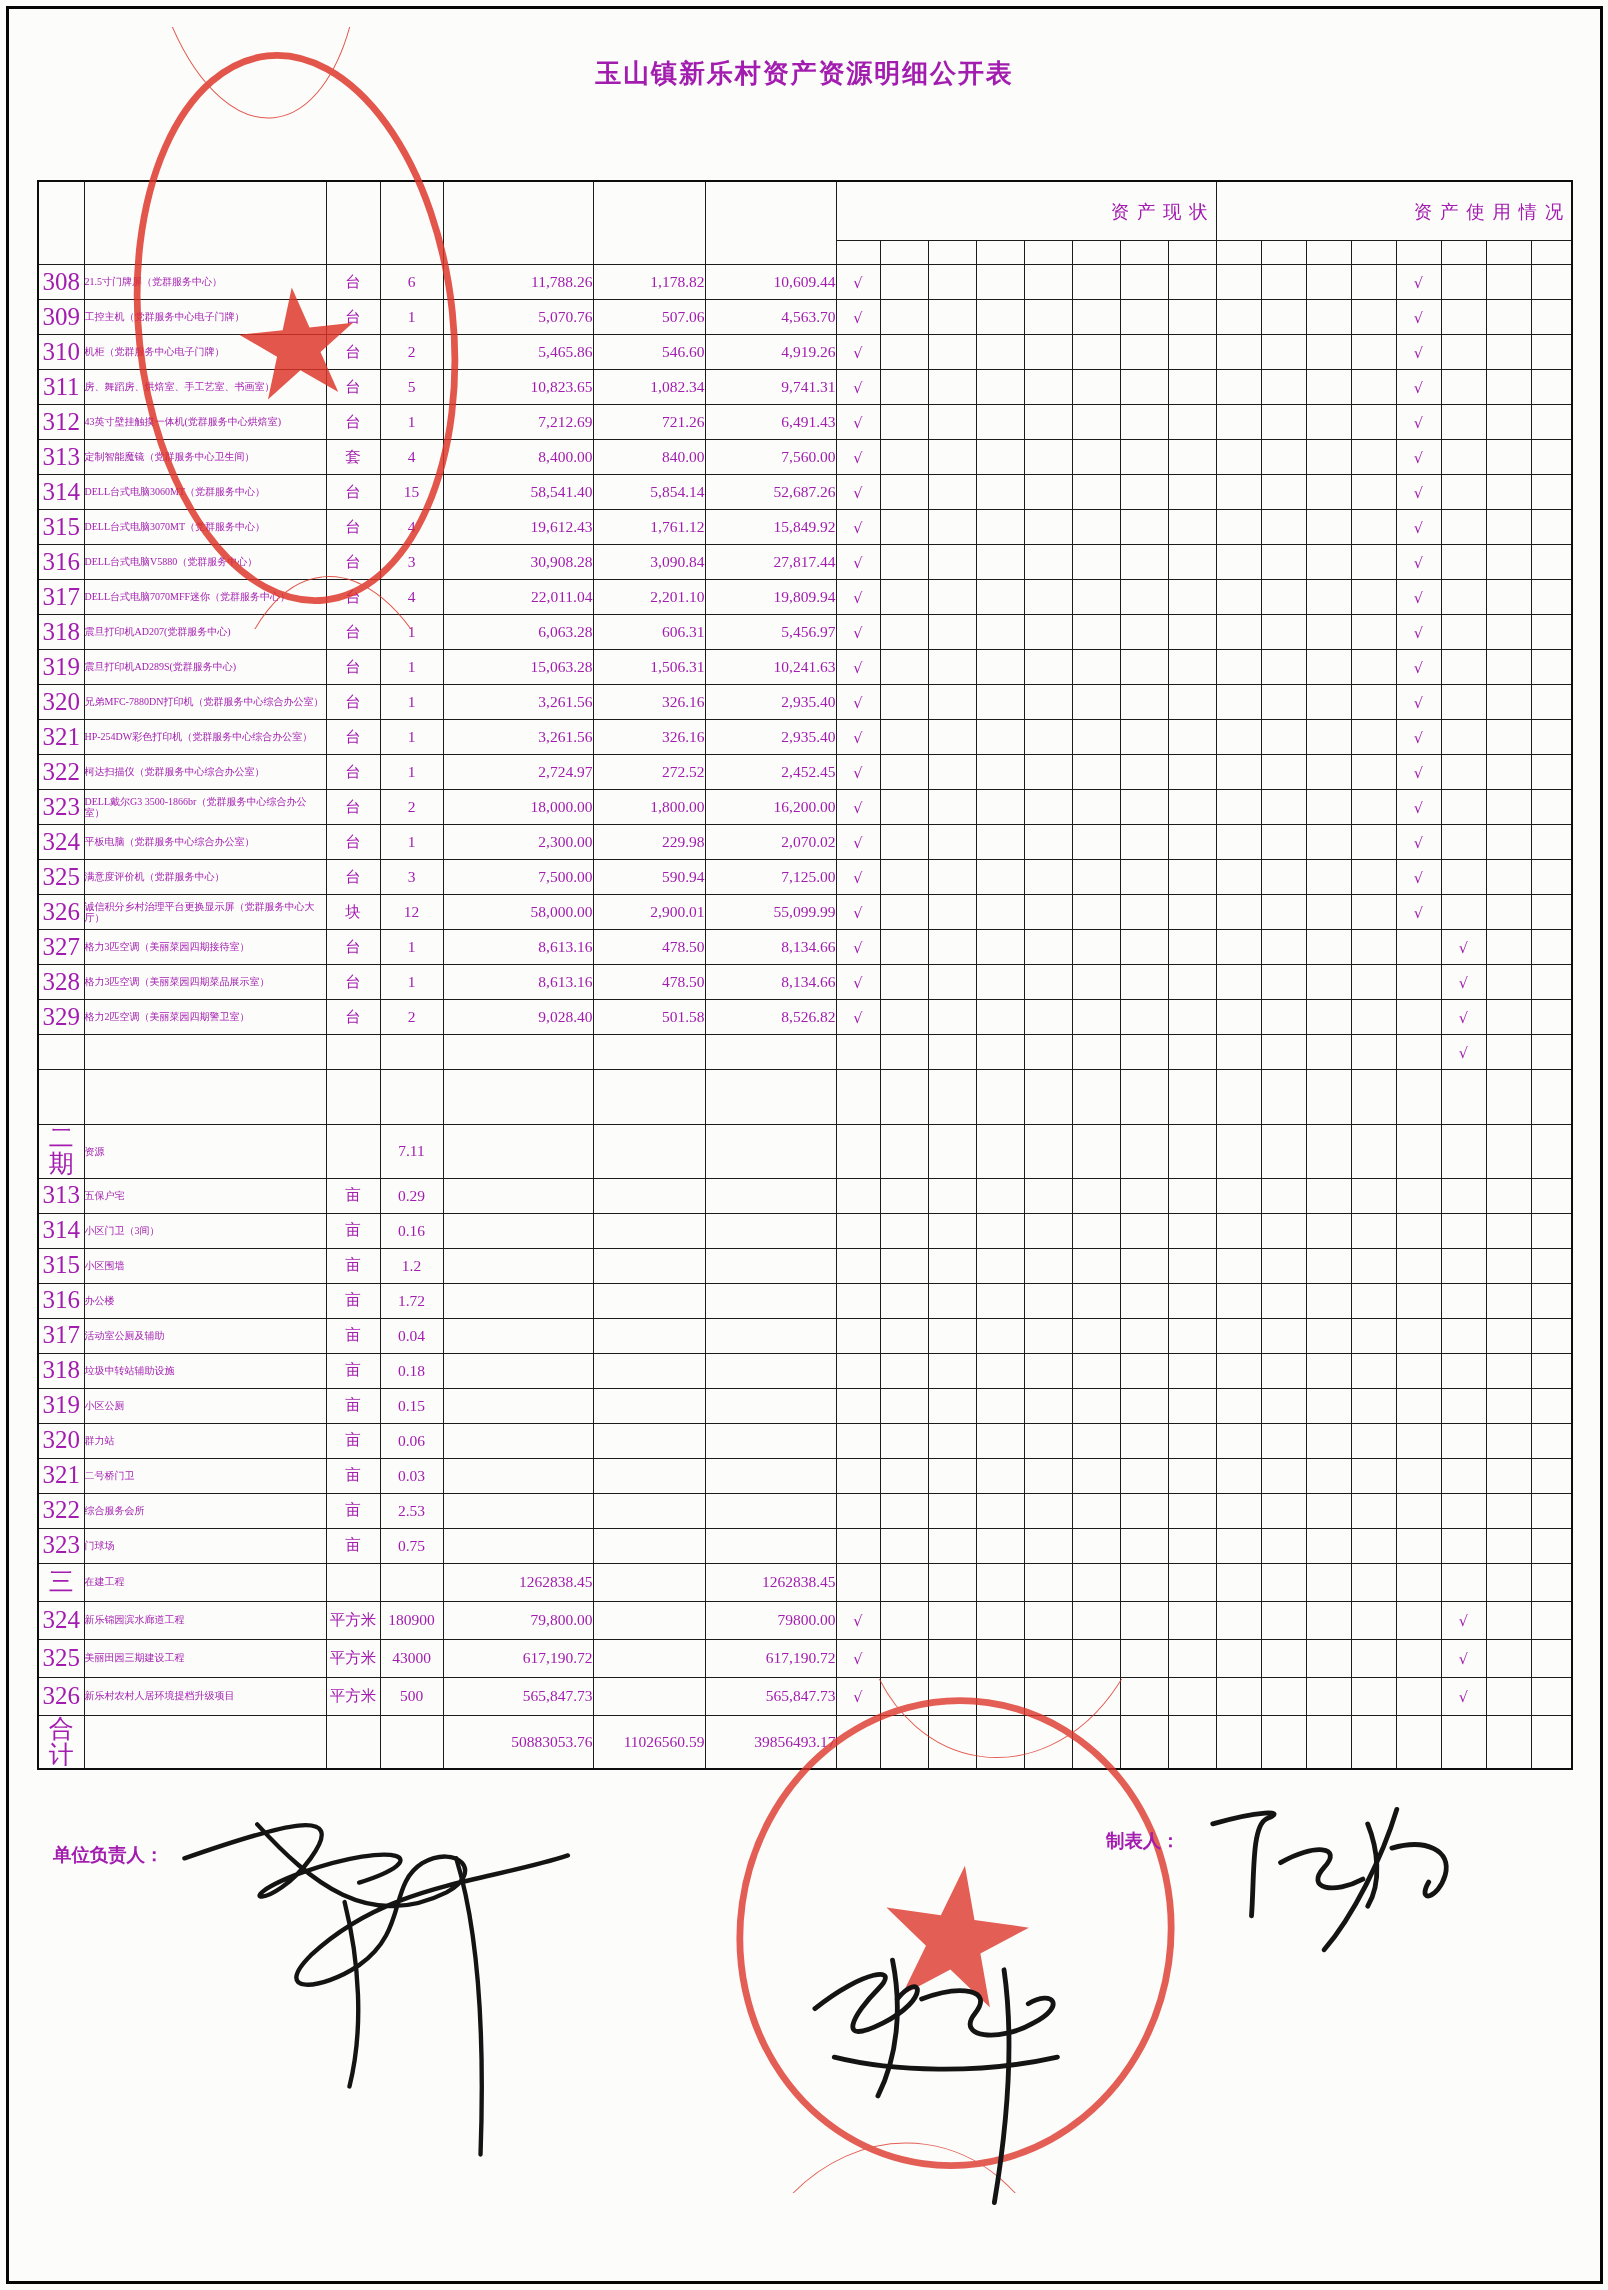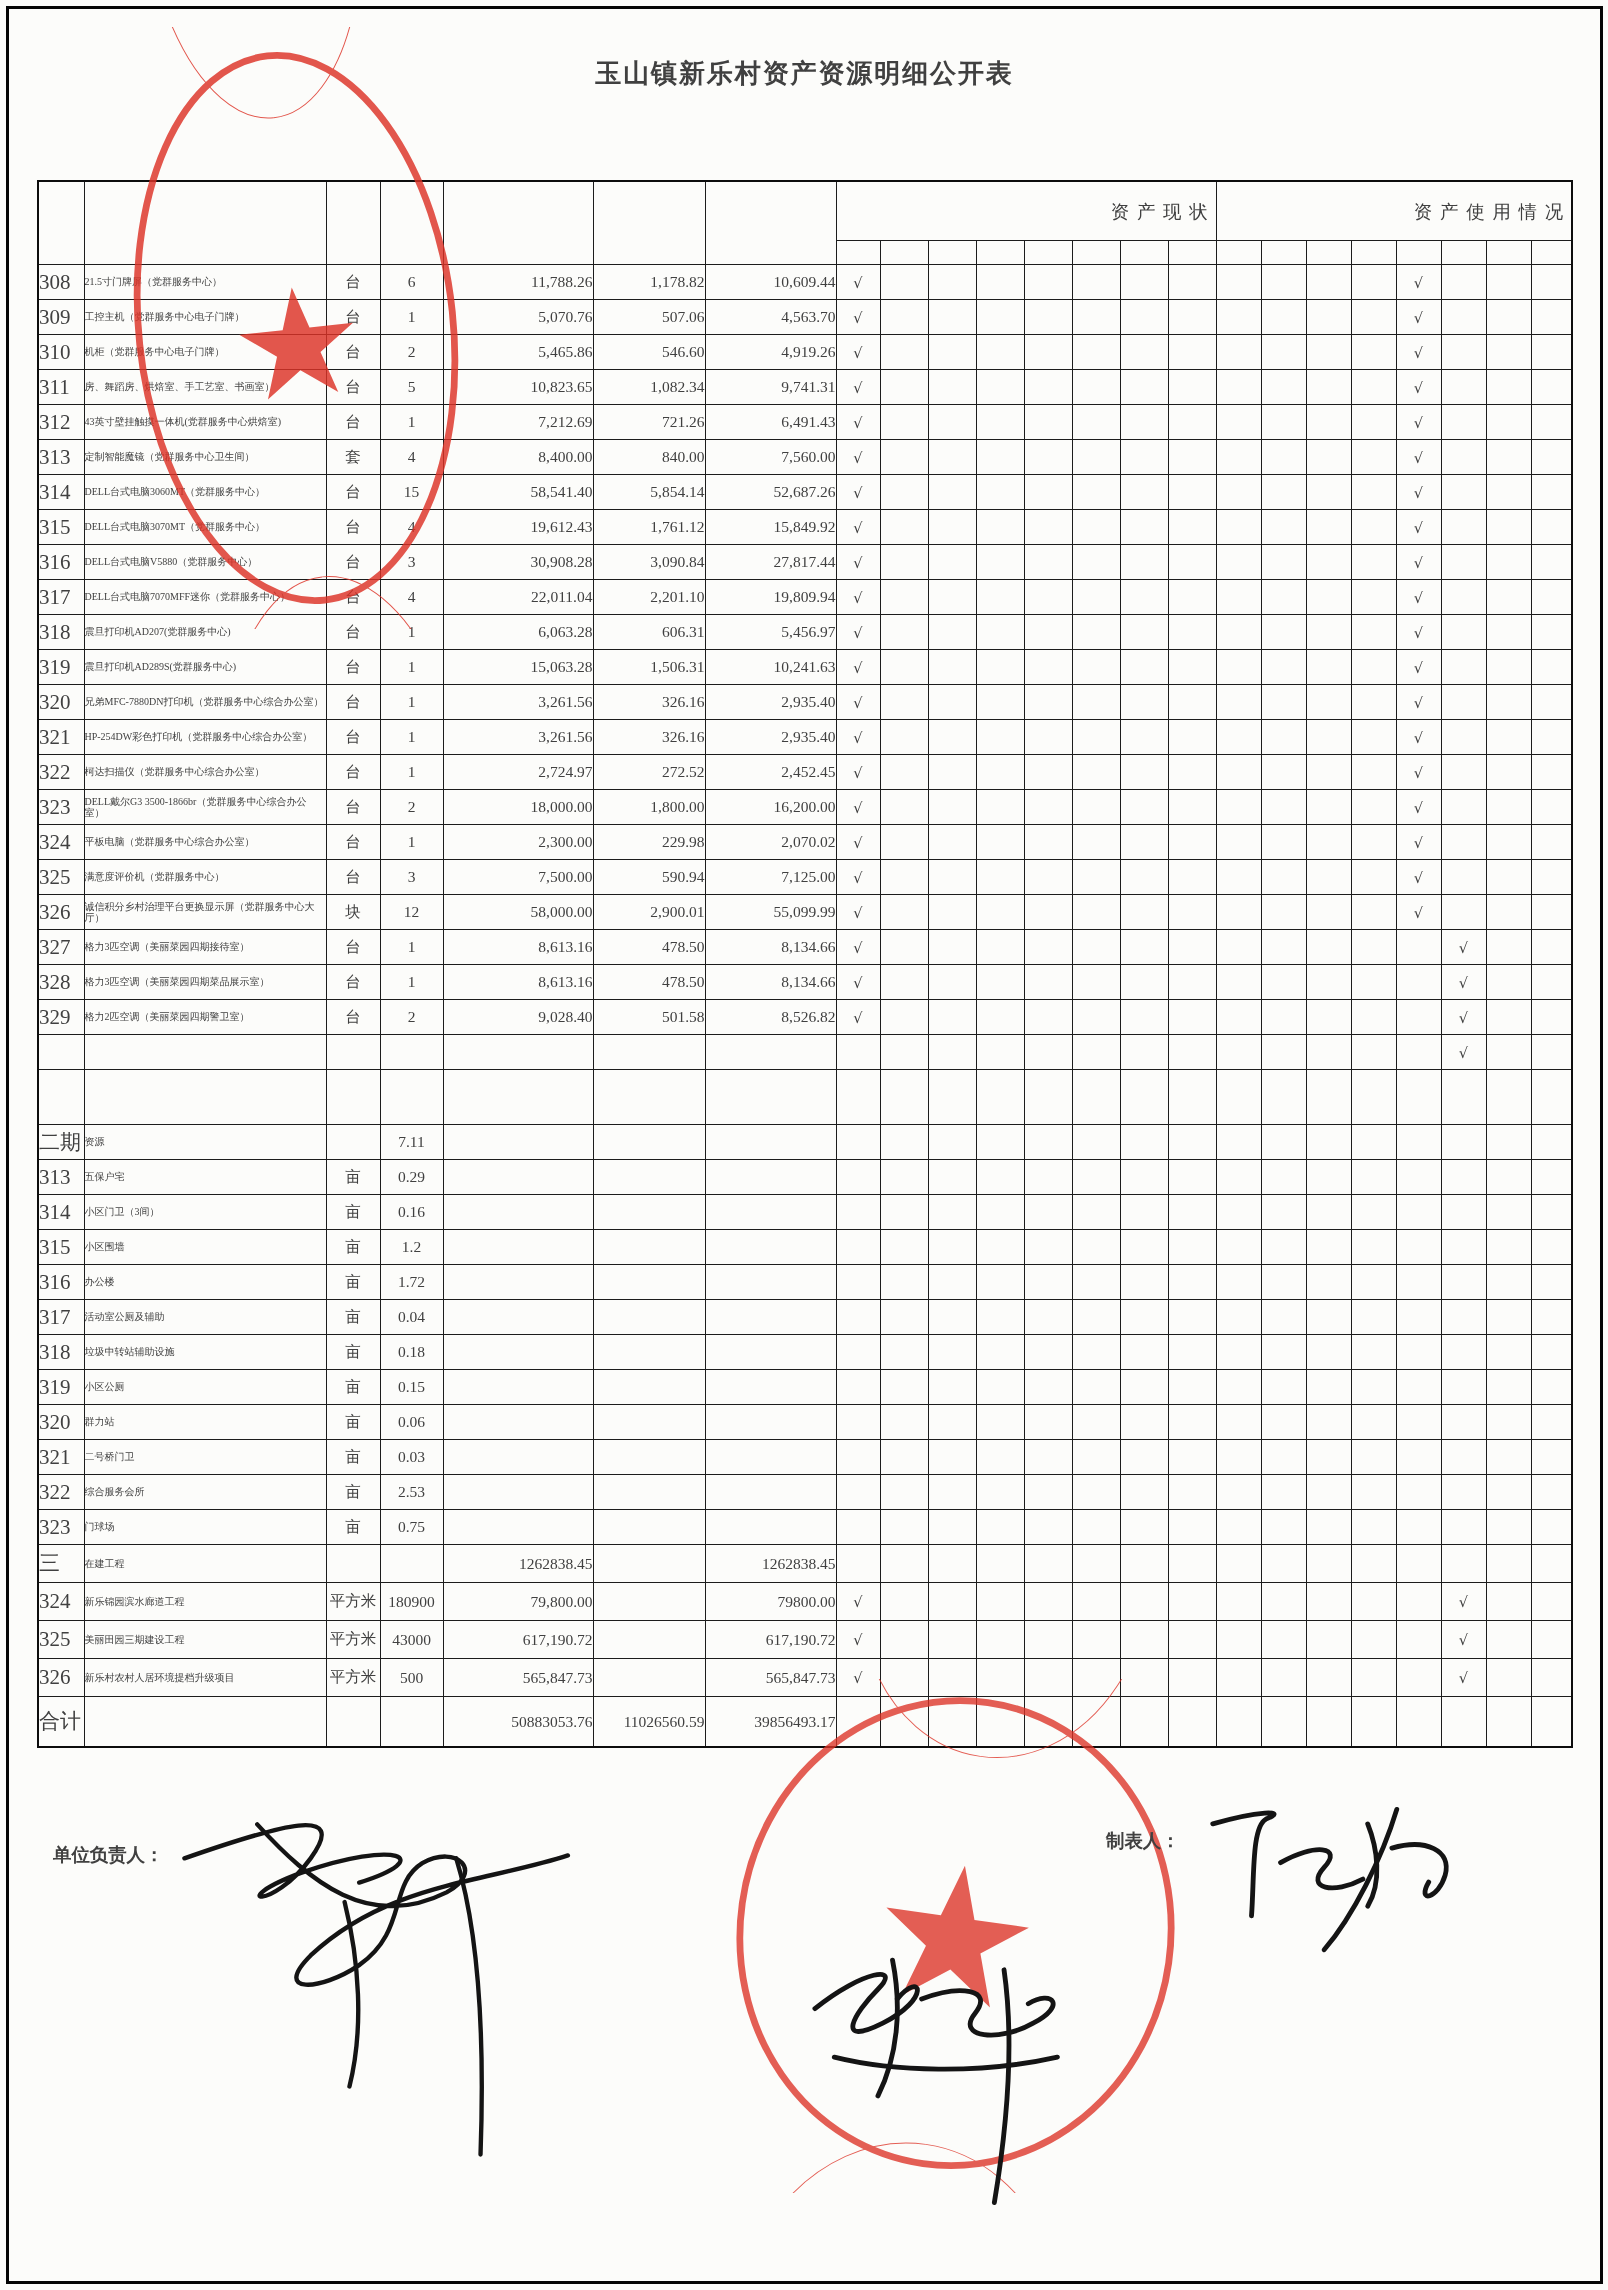--- a/index.html
+++ b/index.html
@@ -1,34 +1,34 @@
 <!DOCTYPE html>
 <html><head>
 <meta charset="utf-8">
 <style>
   html,body{margin:0;padding:0;background:#e8e8e8;}
   .page{position:relative;width:1609px;height:2290px;background:#fcfcfa;overflow:hidden;
-        font-family:"Liberation Serif","DejaVu Serif",serif;color:#404040;}
+        font-family:"Liberation Serif","DejaVu Serif",serif;color:#a21caf;}
   .frame{position:absolute;inset:5.8px;border:3.9px solid #050505;pointer-events:none;}
   .title{position:absolute;left:0;right:0;top:56px;text-align:center;font-size:26px;font-weight:bold;letter-spacing:1.9px;}
   .meta{position:absolute;top:151px;left:0;right:0;height:25px;font-size:16.5px;}
   .meta .unitname{position:absolute;left:83px;}
   .meta .period{position:absolute;left:970px;}
   .meta .unitnote{position:absolute;left:1349px;}
   table.sheet{position:absolute;left:37px;top:180px;border-collapse:collapse;table-layout:fixed;}
   table.sheet td{border:1.6px solid #1c1c1c;padding:0;overflow:hidden;vertical-align:middle;}
   table.sheet{border:2.9px solid #0d0d0d;}
   td.thick-l{border-left:2.9px solid #0d0d0d;}
   tr.hdr1 td{height:58px;font-size:18.4px;text-align:right;letter-spacing:7.8px;}
   tr.hdr2 td{height:23px;}
   tr.r td{height:34px;}
   tr.r.tall td{height:37px;}
   tr.r.blank2 td{height:54px;}
   tr.r.total td{height:49px;}
-  td.c-no{font-size:21px;text-align:left;line-height:1.05;}
+  td.c-no{font-size:25px;text-align:center;line-height:1.05;}
   td.c-name{font-size:10px;line-height:1.12;padding:1px 2.9px;text-align:left;}
   td.c-unit,td.c-qty{font-size:15.5px;text-align:center;}
   td.c-num{font-size:15.5px;text-align:right;padding-right:4.9px;font-family:"Liberation Serif",serif;}
   td.c-chk{font-size:14.6px;text-align:center;font-family:"DejaVu Sans",sans-serif;}
   .footer-label{position:absolute;font-size:18.4px;font-weight:bold;}
   .lbl-manager{left:53px;top:1842px;}
   .lbl-preparer{left:1106px;top:1828px;}
   .pageno{position:absolute;left:0;right:0;top:2214px;text-align:center;font-size:16.5px;}
   svg.stamp{position:absolute;pointer-events:none;}
   svg.sig{position:absolute;pointer-events:none;}

